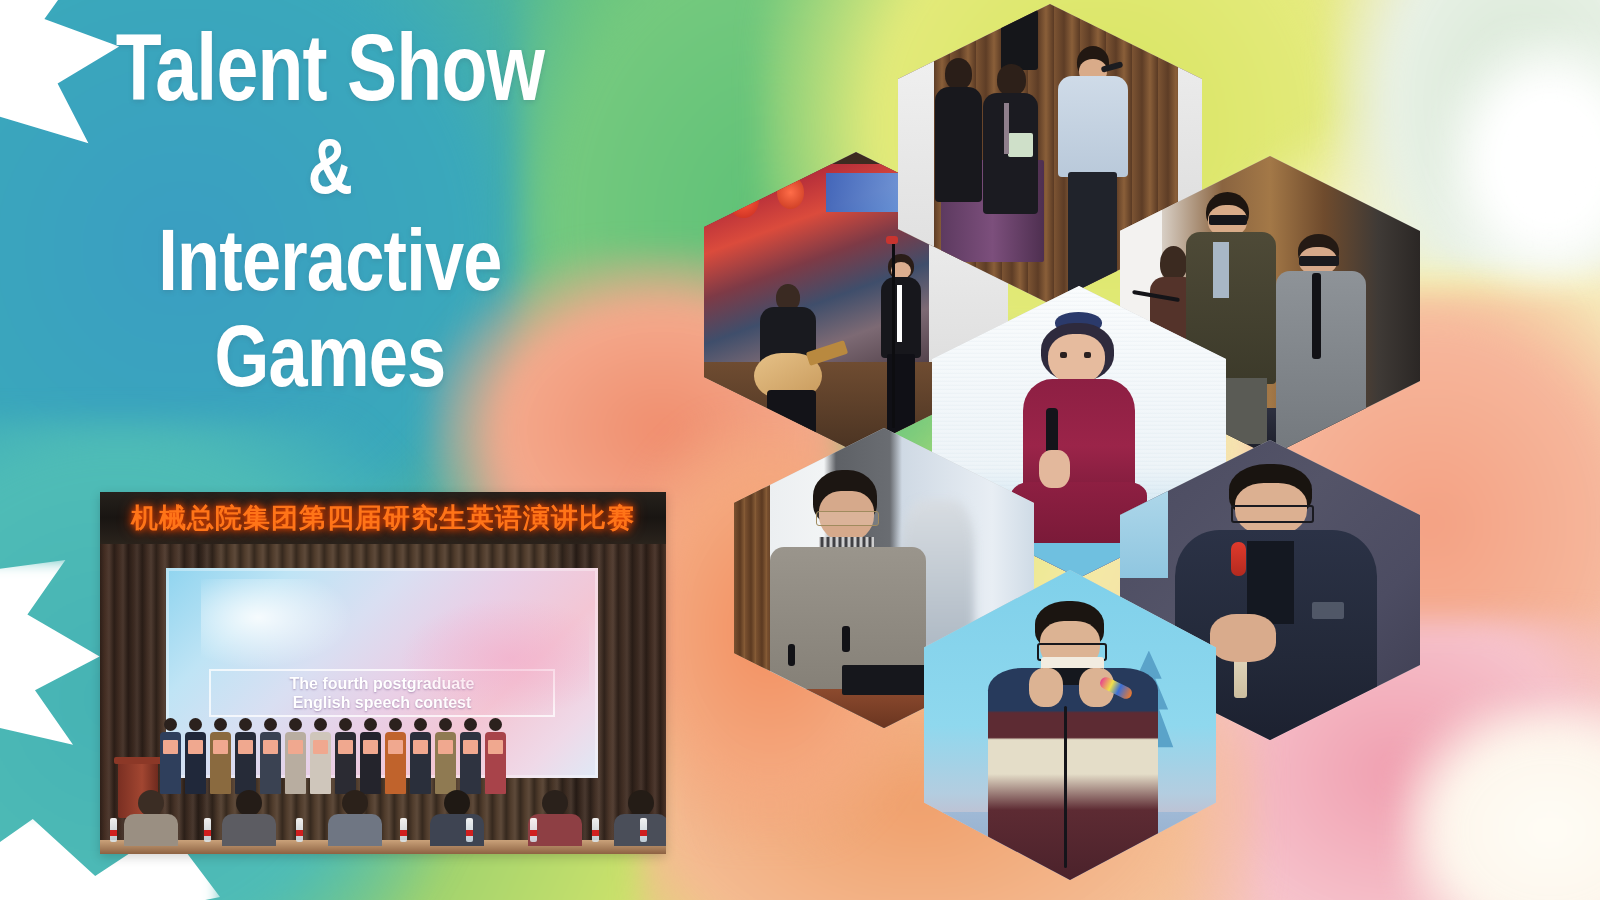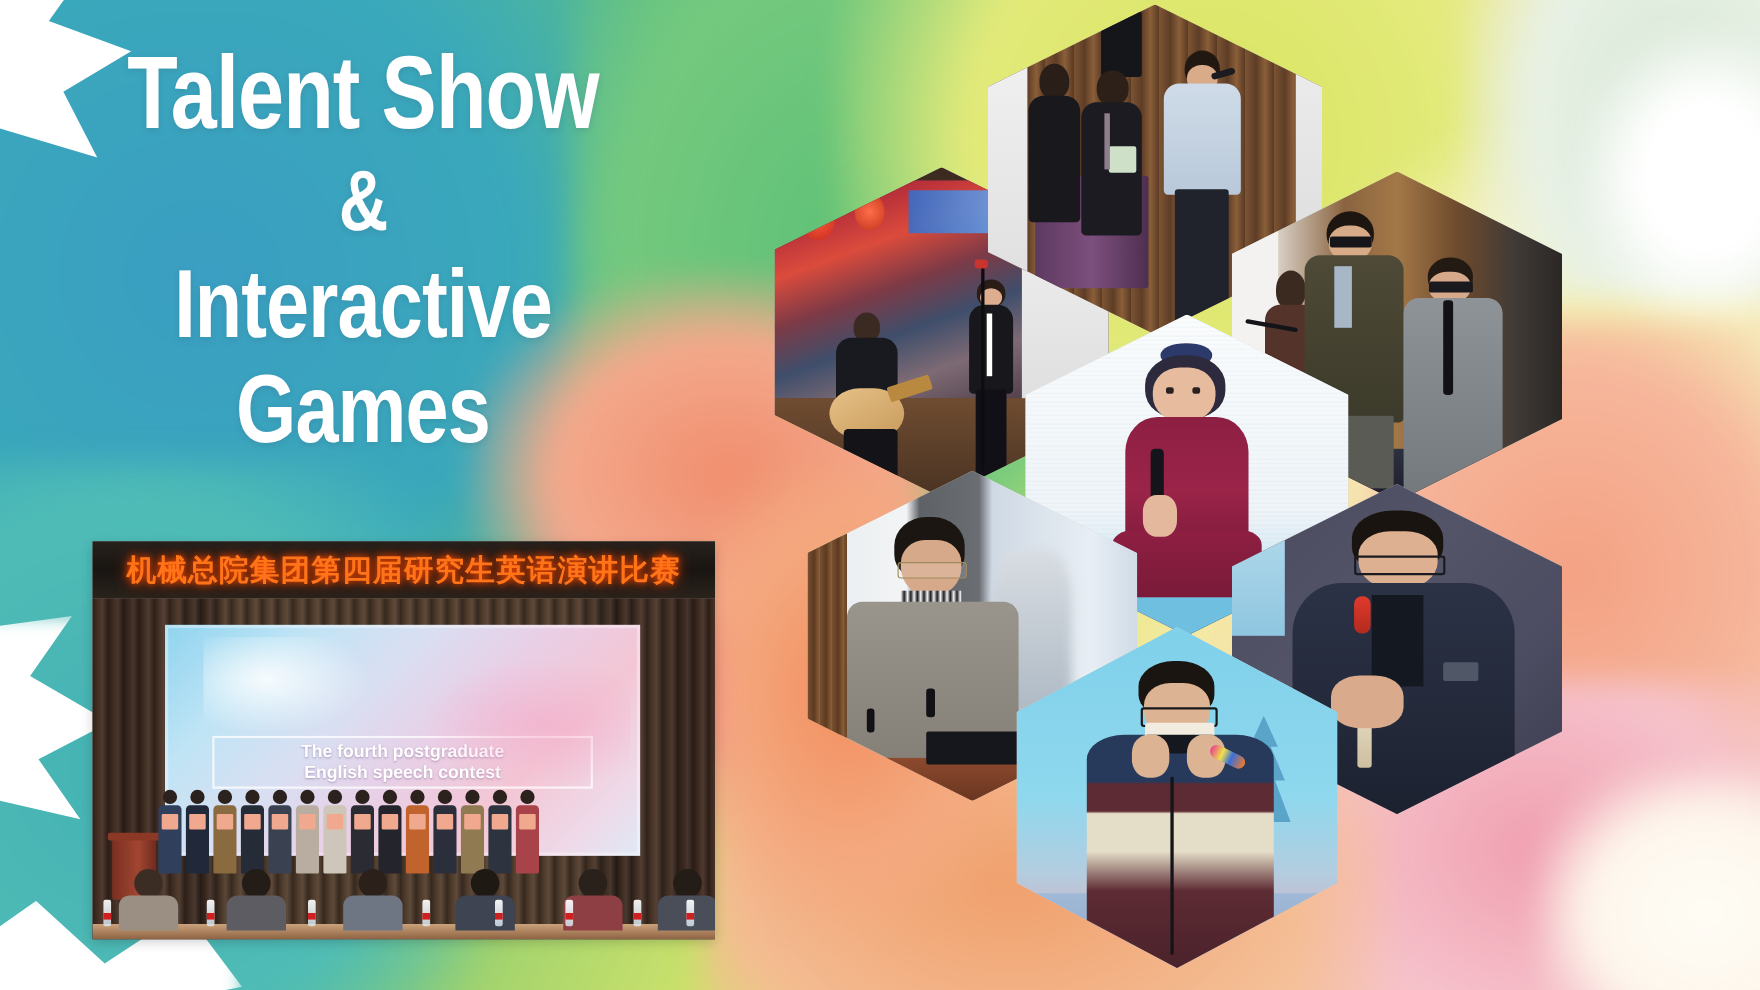--- a/index.html
+++ b/index.html
@@ -11,39 +11,39 @@
   }
   #stage{position:relative;width:1600px;height:900px;overflow:hidden;background:#ffffff;}
 
   
   .bg{position:absolute;inset:0;overflow:hidden;}
   .blob{position:absolute;filter:blur(14px);}
   .blob.hard{filter:blur(8px);}
 
   
   .title-block{
-    position:absolute;left:0;top:32px;width:660px;
+    position:absolute;left:0;top:16px;width:660px;
     text-align:center;z-index:30;pointer-events:none;
   }
   .title-line{
     display:block;color:#ffffff;
     font-family:"Liberation Sans","DejaVu Sans",sans-serif;
     font-weight:700;letter-spacing:-1px;
     text-shadow:0 2px 6px rgba(60,90,110,.22);
     transform:scaleX(.80);transform-origin:center;
     white-space:nowrap;
   }
   .t1{font-size:94px;line-height:104px;}
   .t2{font-size:78px;line-height:92px;}
   .t3{font-size:88px;line-height:96px;}
   .t4{font-size:88px;line-height:96px;}
 
   
   .photo-card{
-    position:absolute;left:84px;top:492px;width:566px;height:362px;
+    position:absolute;left:100px;top:492px;width:566px;height:362px;
     z-index:25;box-shadow:0 3px 10px rgba(0,0,0,.18);
     background:#737373;overflow:hidden;
   }
   .led-banner{
     position:absolute;left:0;top:0;width:100%;height:52px;
     background:linear-gradient(180deg,#26211c 0%,#191512 50%,#2a231c 100%);
     display:flex;align-items:center;justify-content:center;
   }
   .led-text{
     font-family:"DejaVu Sans","Liberation Sans",sans-serif;

